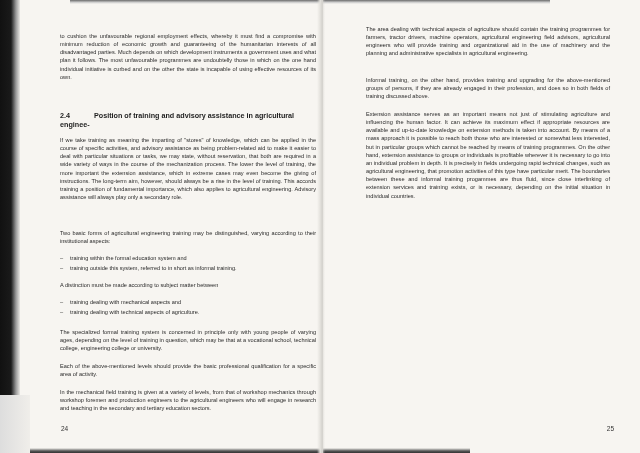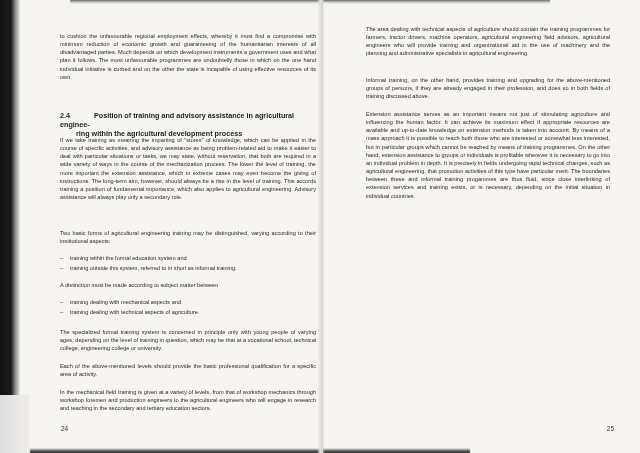--- a/index.html
+++ b/index.html
@@ -41,21 +41,20 @@
   <div class="gutter"></div>
   <div class="gutter-line"></div>
 
   <div class="page page-left">
     <div class="blk" style="top:32px;">
       <p>to cushion the unfavourable regional employment effects, whereby it must find a compromise with minimum reduction of economic growth and guaranteeing of the humanitarian interests of all disadvantaged parties. Much depends on which development instruments a government uses and what plan it follows. The most unfavourable programmes are undoubtelly those in which on the one hand individual initiative is curbed and on the other the state is incapable of using effective resources of its own.</p>
     </div>
 
     <h2 style="top:111px;">
       <span class="num">2.4</span><span>Position of training and advisory assistance in agricultural enginee-</span>
-      <span class="cont">ring within the agricultural development process</span>
     </h2>
 
     <div class="blk" style="top:136px;">
       <p>If we take training as meaning the imparting of "stores" of knowledge, which can be applied in the course of specific activities, and advisory assistance as being problem-related aid to make it easier to deal with particular situations or tasks, we may state, without reservation, that both are required in a wide variety of ways in the course of the mechanization process. The lower the level of training, the more important the extension assistance, which in extreme cases may even become the giving of instructions. The long-term aim, however, should always be a rise in the level of training. This accords training a position of fundamental importance, which also applies to agricultural engineering. Advisory assistance will always play only a secondary role.</p>
     </div>
 
     <div class="blk" style="top:229px;">
       <p>Two basic forms of agricultural engineering training may be distinguished, varying according to their institutional aspects:</p>
     </div>
 

